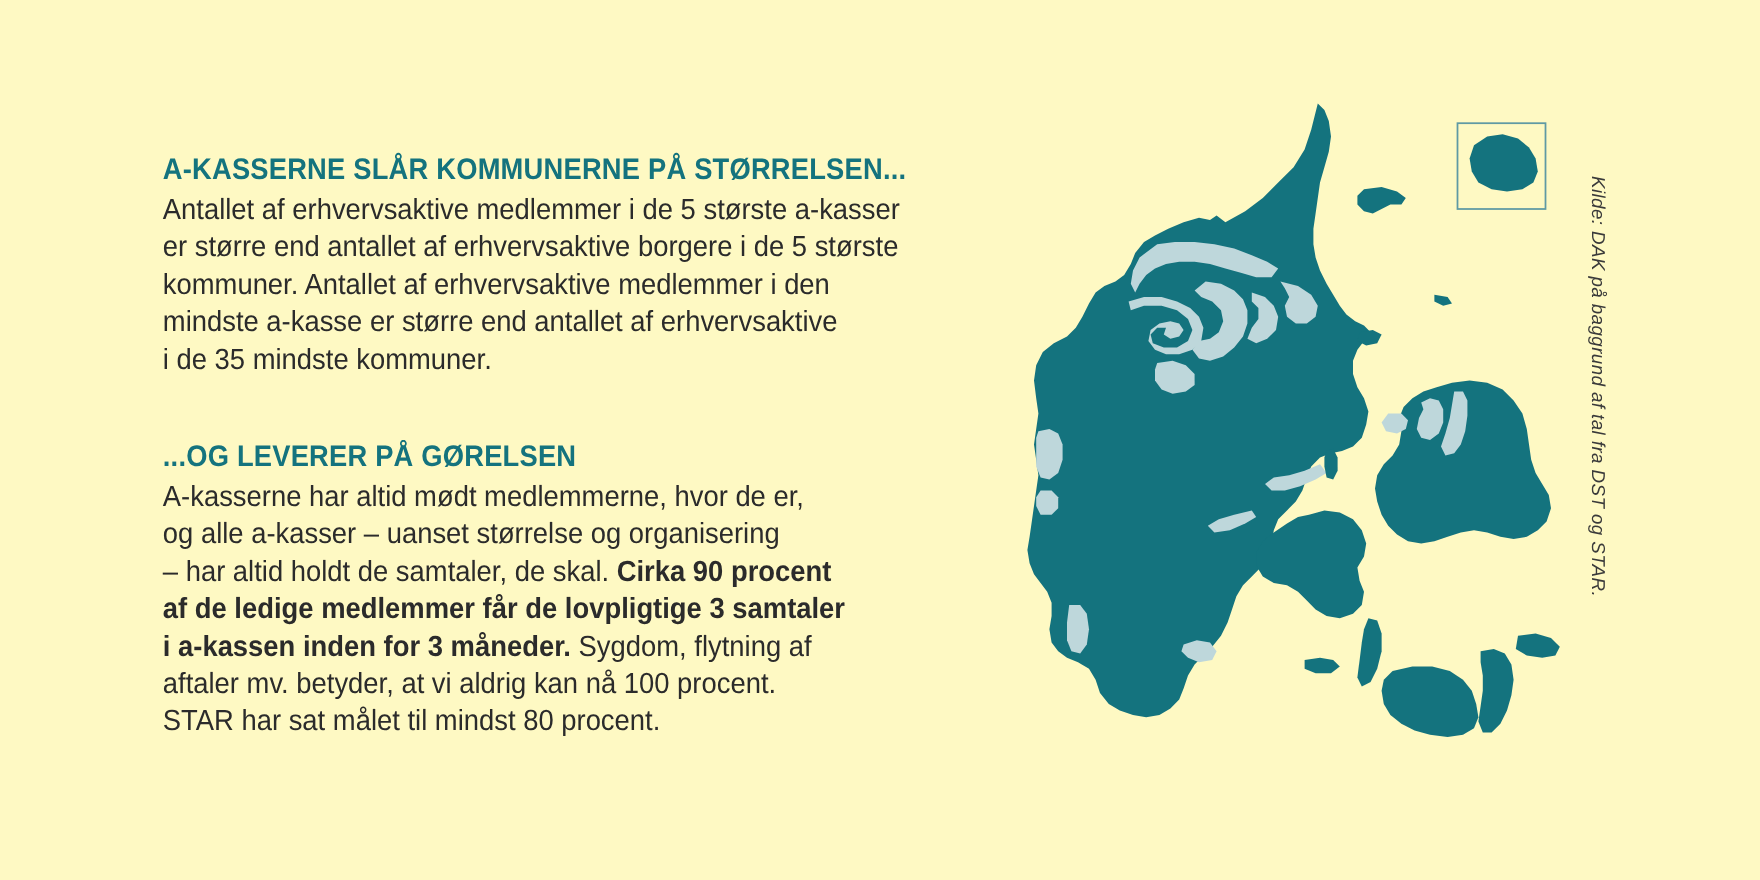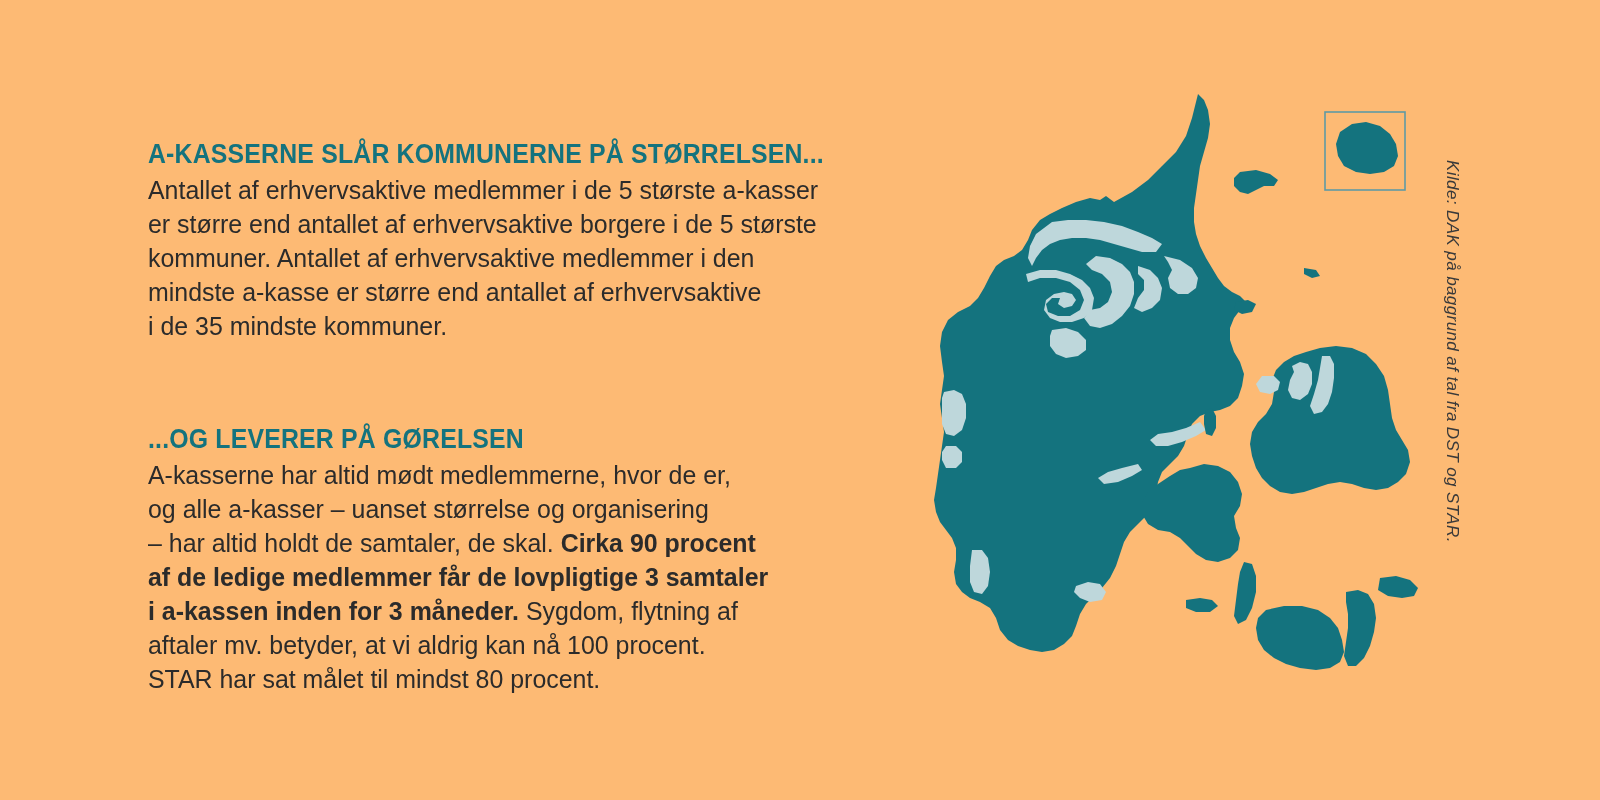--- a/index.html
+++ b/index.html
@@ -10,21 +10,21 @@
     width: 1600px;
     height: 800px;
     overflow: hidden;
     background: #bed7db;
     font-family: "Liberation Sans", sans-serif;
   }
   #infographic {
     position: relative;
     width: 1600px;
     height: 800px;
-    background: #fdba74;
+    background: #fef9c3;
   }
 
   
   #text-panel {
     position: absolute;
     left: 148px;
     top: 140px;
     width: 760px;
   }
 
@@ -52,21 +52,21 @@
   }
   .block-body .ln {
     display: block;
     white-space: nowrap;
   }
   .block-body b {
     font-weight: bold;
   }
 
   #block-two {
-    margin-top: 82px;
+    margin-top: 58px;
   }
 
   
   #map-wrap {
     position: absolute;
     left: 900px;
     top: 80px;
     width: 560px;
     height: 620px;
   }

